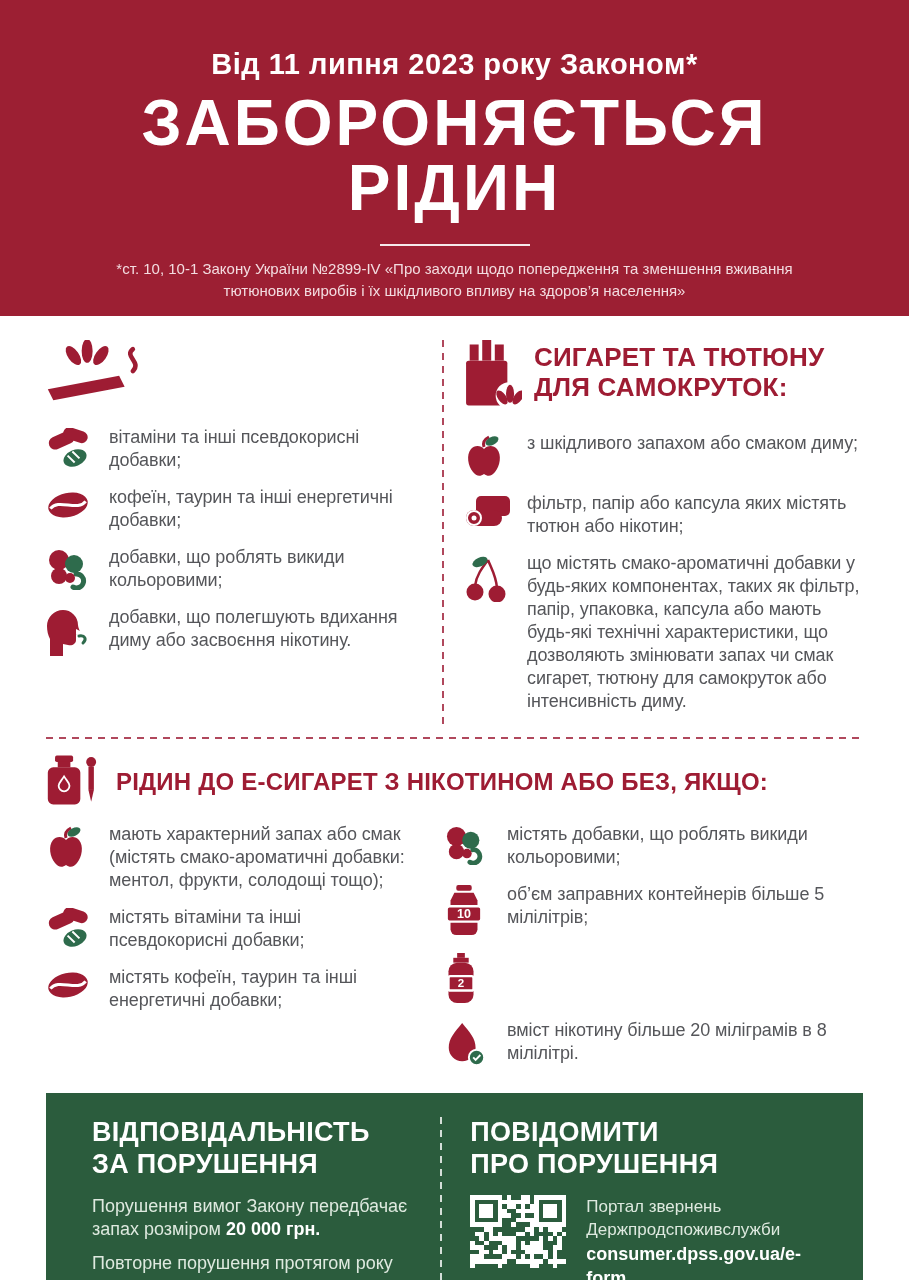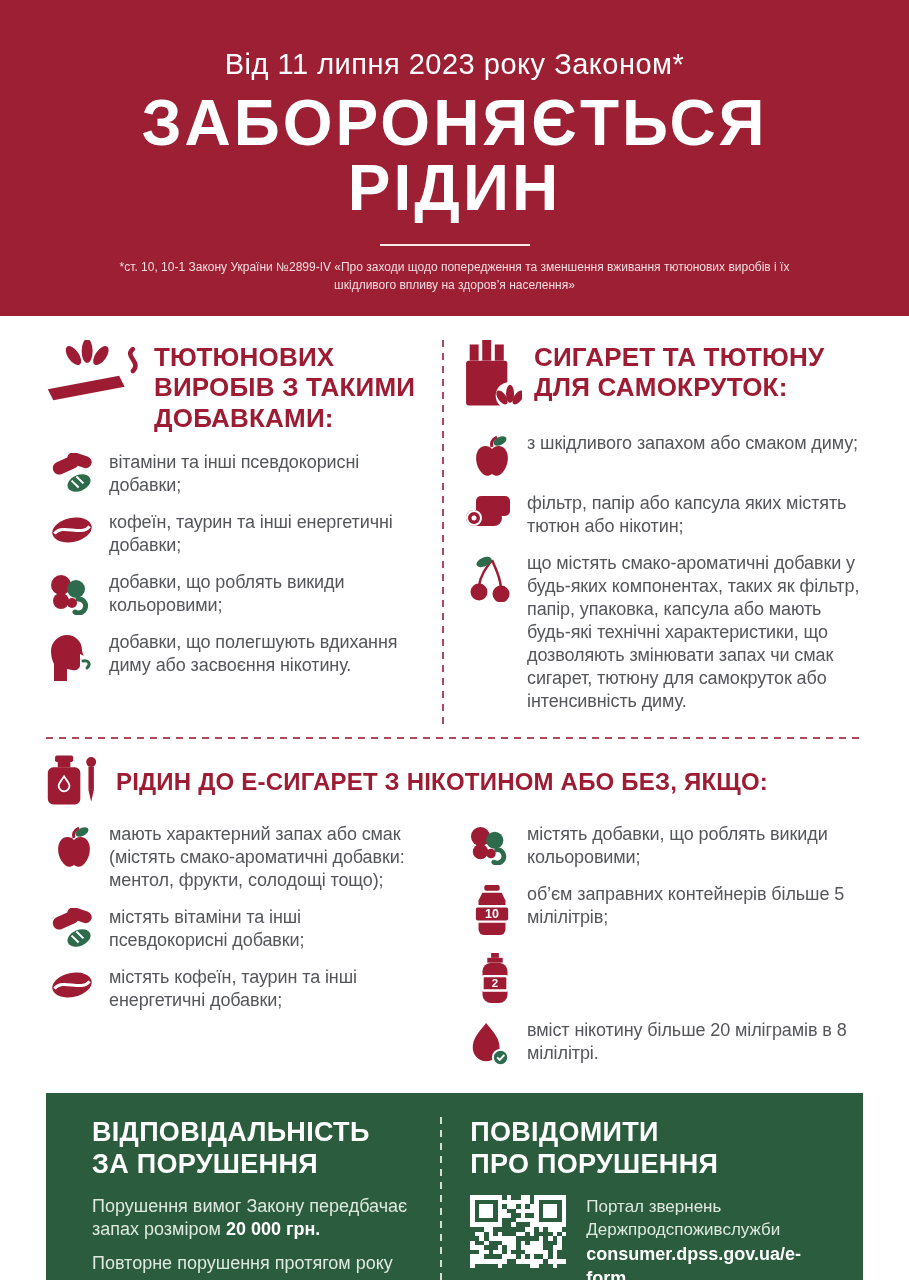--- a/index.html
+++ b/index.html
@@ -4,37 +4,37 @@
 <style>
   html,body{margin:0;padding:0}
   body{
     width:909px;height:1280px;overflow:hidden;background:#fff;
     font-family:"Liberation Sans","DejaVu Sans",sans-serif;color:#55565A;
     -webkit-font-smoothing:antialiased;
   }
   .pre{white-space:pre-line}
   
   .hero{height:316px;background:#9C1F33;color:#fff;text-align:center;padding-top:48px;box-sizing:border-box}
-  .hero .dateline{font-size:29px;font-weight:400;letter-spacing:.5px;margin:0 0 10px}
+  .hero .dateline{font-size:29px;font-weight:700;letter-spacing:.5px;margin:0 0 10px}
   .hero .title{font-size:64px;font-weight:800;line-height:1.02;letter-spacing:3px;margin:0}
   .hero .rule{width:150px;height:2px;background:rgba(255,255,255,.9);margin:22px auto 12px}
-  .hero .footnote{font-size:12px;line-height:1.5;max-width:715px;margin:0 auto;color:#F3DCE0}
+  .hero .footnote{font-size:15px;line-height:1.5;max-width:715px;margin:0 auto;color:#F3DCE0}
   
   .main{padding:0 46px}
   .cols{display:grid;grid-template-columns:376px 2px 1fr;column-gap:20px;padding:24px 0 0}
   .sep-v{width:2px;background:repeating-linear-gradient(180deg,#B0485C 0 7px,transparent 7px 13px)}
   .sec-head{display:flex;align-items:flex-start;gap:12px;margin-bottom:18px}
   .sec-head h2{margin:2px 0 0;font-size:26px;font-weight:800;color:#9E1C33;line-height:1.17;letter-spacing:.2px}
   .item{display:flex;gap:15px;margin-bottom:14px;align-items:flex-start}
-  .item .ic{flex:0 0 48px;display:flex;justify-content:flex-end;padding-top:2px}
+  .item .ic{flex:0 0 48px;display:flex;justify-content:flex-start;padding-top:2px}
   .item p{margin:0;font-size:18px;line-height:1.28;color:#55565A;letter-spacing:-.1px}
   .hr-dash{height:2px;background:repeating-linear-gradient(90deg,#B0485C 0 7px,transparent 7px 13px);margin:10px 0 0}
   .eheader{display:flex;align-items:center;gap:14px;padding:14px 0 12px}
   .eheader h2{margin:0;font-size:24px;font-weight:800;color:#9E1C33;white-space:nowrap;letter-spacing:.2px}
-  .ecols{display:grid;grid-template-columns:376px 1fr;column-gap:42px;padding-bottom:6px}
+  .ecols{display:grid;grid-template-columns:376px 1fr;column-gap:22px;padding-bottom:6px}
   
   .green-box{margin:6px 46px 0;background:#2B5C3D;display:grid;grid-template-columns:1fr 2px 1.12fr;column-gap:28px;
     padding:24px 34px 22px 46px;box-sizing:border-box;color:#fff}
   .gsep{width:2px;background:repeating-linear-gradient(180deg,rgba(255,255,255,.8) 0 7px,transparent 7px 13px)}
   .green-box h2{margin:0 0 14px;font-size:27px;font-weight:800;line-height:1.18;letter-spacing:.3px;color:#fff}
   .green-box p{margin:0 0 11px;font-size:18px;line-height:1.28;color:#DEE9DF}
   .green-box p b{color:#fff;font-weight:800}
   .qr-row{display:flex;align-items:center;gap:20px}
   .qr{display:grid;grid-template-rows:repeat(21,1fr);grid-template-columns:repeat(21,1fr);width:96px;height:96px;flex:0 0 96px}
   .qr i{background:#fff;display:block}
@@ -60,23 +60,20 @@
       <div class="sec-head">
         <span class="ic">
           <svg width="96" height="64" viewBox="0 0 105 70">
             <ellipse cx="30" cy="17" rx="6" ry="12" fill="#9E1C33" transform="rotate(-35 30 17)"></ellipse>
             <ellipse cx="45" cy="12" rx="6" ry="13" fill="#9E1C33"></ellipse>
             <ellipse cx="60" cy="17" rx="6" ry="12" fill="#9E1C33" transform="rotate(35 60 17)"></ellipse>
             <path d="M2,54 L80,39 L86,51 L8,66 Z" fill="#9E1C33"></path>
             <path d="M95,10 c-10,8 10,14 0,24" stroke="#9E1C33" stroke-width="5" fill="none" stroke-linecap="round"></path>
           </svg>
         </span>
-        <h2 class="pre">ТЮТЮНОВИХ
-ВИРОБІВ З ТАКИМИ
-ДОБАВКАМИ:</h2>
       </div>
       <div class="item">
         <span class="ic">
           <svg width="44" height="40" viewBox="0 0 44 40">
             <rect x="2" y="6" width="27" height="13" rx="6.5" fill="#9E1C33" transform="rotate(-24 15 12)"></rect>
             <rect x="17" y="1" width="25" height="12" rx="6" fill="#9E1C33" transform="rotate(18 29 7)"></rect>
             <g transform="rotate(-22 29 30)">
                 <ellipse cx="29" cy="30" rx="12" ry="8" fill="#2E6B4C"></ellipse>
             <path d="M23,25 l4,9 M29,23 l4,9" stroke="#fff" stroke-width="2"></path>
               </g>

